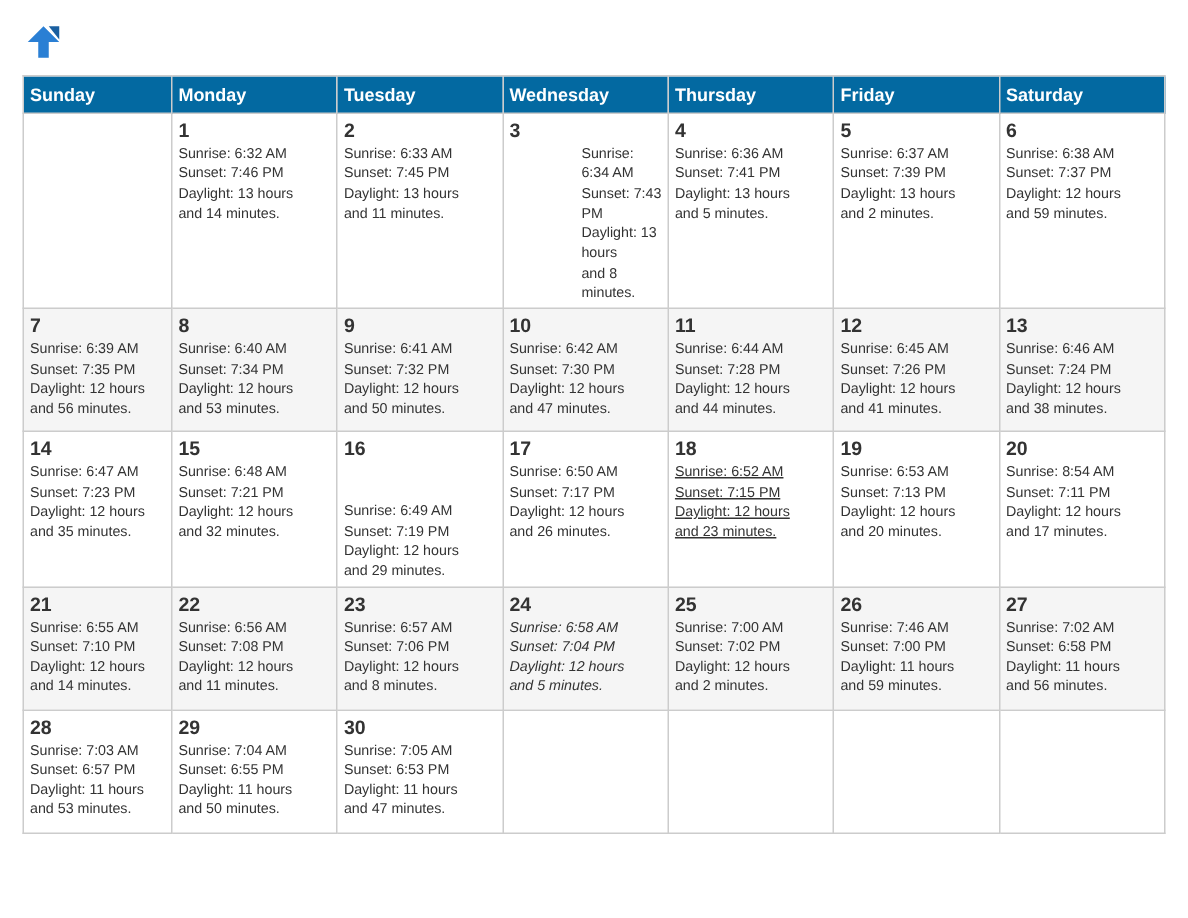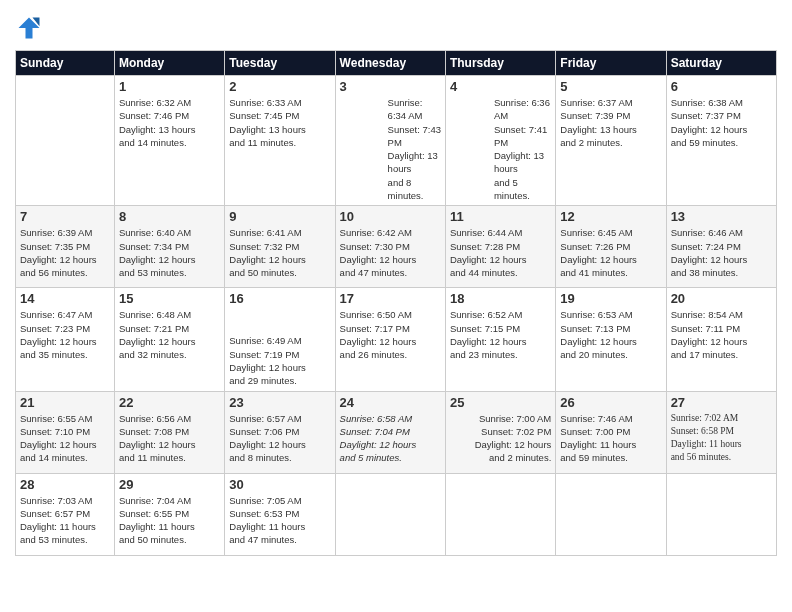--- a/index.html
+++ b/index.html
@@ -51,21 +51,21 @@
     .location {
       font-size: 14px;
       color: #333;
     }
     table {
       width: 100%;
       border-collapse: collapse;
       table-layout: fixed;
     }
     th {
-      background-color: #0f172a;
+      background-color: #0369a1;
       color: #fff;
       font-size: 12px;
       font-weight: bold;
       padding: 5px 4px;
       text-align: left;
       border: 1px solid #ccc;
     }
     td {
       border: 1px solid #ccc;
       vertical-align: top;
@@ -148,21 +148,21 @@
           </td>
           <td>
             <span class="day-number">3</span>
             <div class="day-info" style="white-space: pre-line; margin-left: 48px;">Sunrise: 6:34 AM
 Sunset: 7:43 PM
 Daylight: 13 hours
 and 8 minutes.</div>
           </td>
           <td>
             <span class="day-number">4</span>
-            <div class="day-info" style="white-space: pre-line; margin-left: 44px;">Sunrise: 6:36 AM
+            <div class="day-info" style="white-space: pre-line;">Sunrise: 6:36 AM
 Sunset: 7:41 PM
 Daylight: 13 hours
 and 5 minutes.</div>
           </td>
           <td>
             <span class="day-number">5</span>
             <div class="day-info" style="white-space: pre-line;">Sunrise: 6:37 AM
 Sunset: 7:39 PM
 Daylight: 13 hours
 and 2 minutes.</div>
@@ -250,21 +250,21 @@
           </td>
           <td>
             <span class="day-number">17</span>
             <div class="day-info" style="white-space: pre-line;">Sunrise: 6:50 AM
 Sunset: 7:17 PM
 Daylight: 12 hours
 and 26 minutes.</div>
           </td>
           <td>
             <span class="day-number">18</span>
-            <div class="day-info" style="white-space: pre-line;">Sunrise: 6:52 AM
+            <div class="day-info" style="white-space: pre-line; text-decoration: underline;">Sunrise: 6:52 AM
 Sunset: 7:15 PM
 Daylight: 12 hours
 and 23 minutes.</div>
           </td>
           <td>
             <span class="day-number">19</span>
             <div class="day-info" style="white-space: pre-line;">Sunrise: 6:53 AM
 Sunset: 7:13 PM
 Daylight: 12 hours
 and 20 minutes.</div>
@@ -301,35 +301,35 @@
           </td>
           <td>
             <span class="day-number">24</span>
             <div class="day-info" style="white-space: pre-line; font-style: italic;">Sunrise: 6:58 AM
 Sunset: 7:04 PM
 Daylight: 12 hours
 and 5 minutes.</div>
           </td>
           <td>
             <span class="day-number">25</span>
-            <div class="day-info" style="white-space: pre-line; text-align: right;">Sunrise: 7:00 AM
+            <div class="day-info" style="white-space: pre-line;">Sunrise: 7:00 AM
 Sunset: 7:02 PM
 Daylight: 12 hours
 and 2 minutes.</div>
           </td>
           <td>
             <span class="day-number">26</span>
             <div class="day-info" style="white-space: pre-line;">Sunrise: 7:46 AM
 Sunset: 7:00 PM
 Daylight: 11 hours
 and 59 minutes.</div>
           </td>
           <td>
             <span class="day-number">27</span>
-            <div class="day-info" style="white-space: pre-line; font-family: Liberation Serif, serif;">Sunrise: 7:02 AM
+            <div class="day-info" style="white-space: pre-line;">Sunrise: 7:02 AM
 Sunset: 6:58 PM
 Daylight: 11 hours
 and 56 minutes.</div>
           </td>
         </tr>
         <tr>
           <td>
             <span class="day-number">28</span>
             <div class="day-info" style="white-space: pre-line;">Sunrise: 7:03 AM
 Sunset: 6:57 PM

